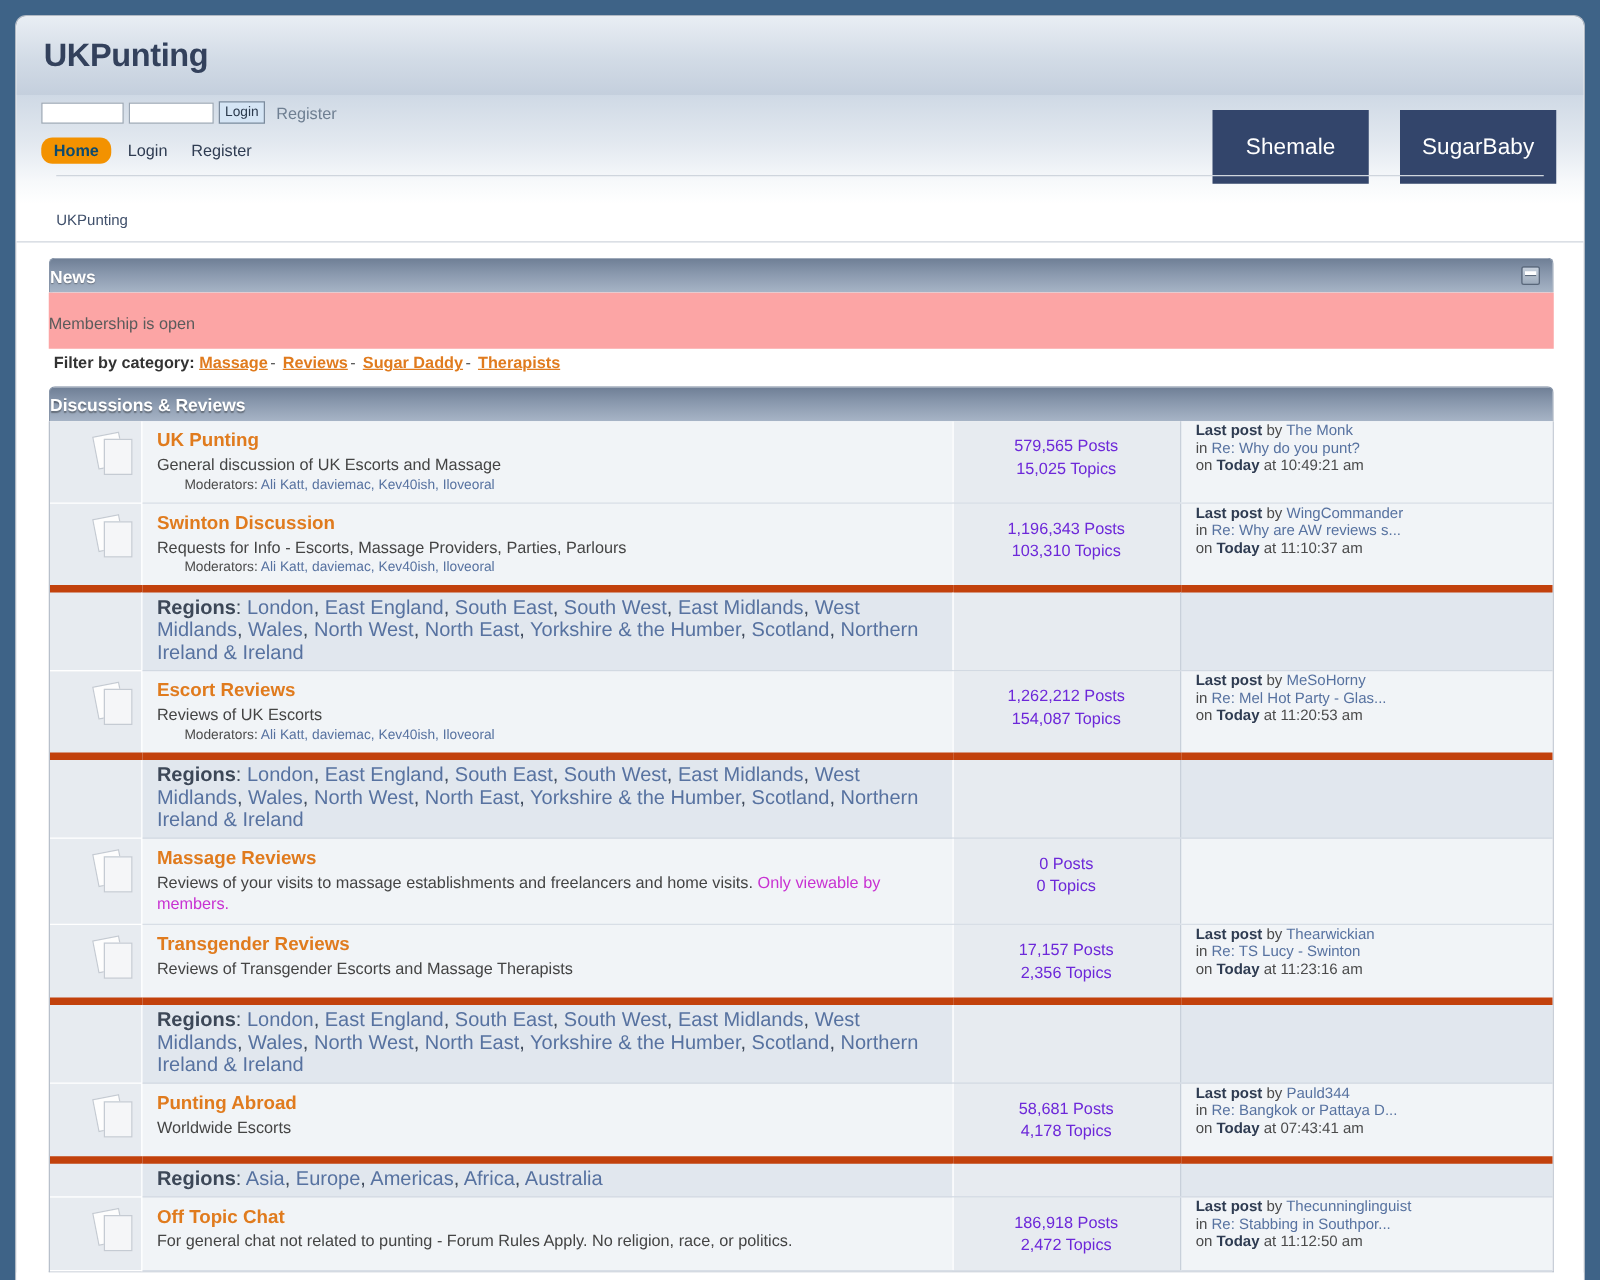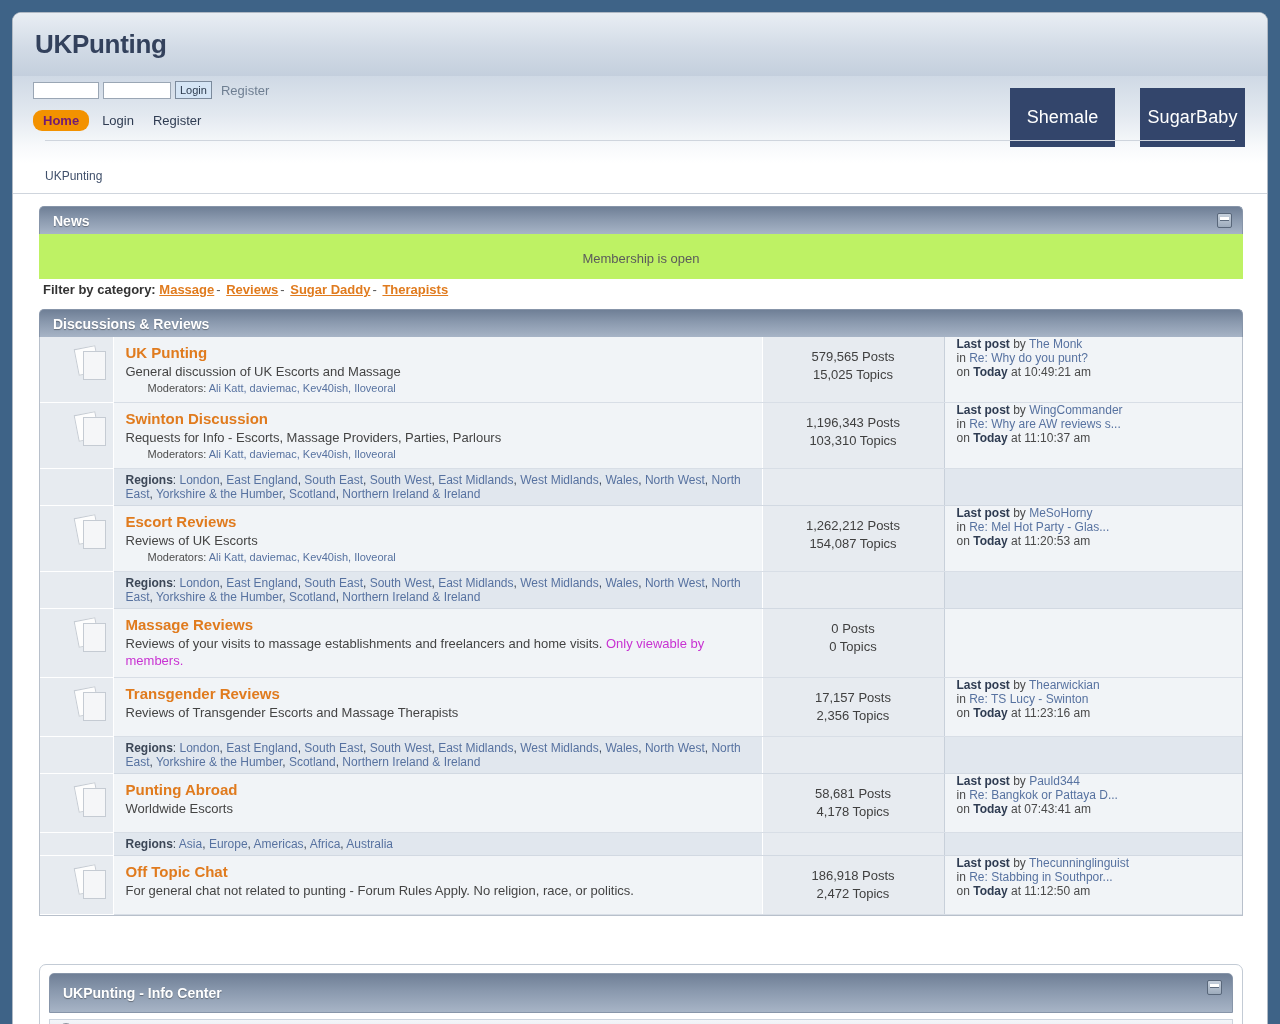--- a/index.html
+++ b/index.html
@@ -90,33 +90,33 @@
     gap: 7px;
   }
   .nav-item {
     font-size: 13px;
     color: #2f3c52;
     text-decoration: none;
     padding: 3px 6px;
   }
   .nav-item.active {
     background: #f39200;
-    color: #701a75;
+    color: #0c4a6e;
     font-weight: bold;
     border-radius: 9px;
     padding: 3px 10px;
   }
   .promo-wrap {
     position: absolute;
     right: 22px; top: 12px;
     display: flex;
     gap: 25px;
   }
   .promo-btn {
-    width: 105px; height: 59px;
+    width: 125px; height: 59px;
     background: #33456b;
     color: #ffffff;
     font-size: 18px;
     display: flex;
     align-items: center;
     justify-content: center;
     text-decoration: none;
     letter-spacing: 0.1px;
   }
   .hdr-rule {
@@ -144,21 +144,20 @@
     background: linear-gradient(to bottom, #6f7f96 0%, #8a99ae 45%, #a7b4c6 100%);
     border: 1px solid #8795a9;
     border-bottom: none;
     color: #fff;
     display: flex;
     align-items: center;
   }
   .cat-bar .cat-title {
     font-size: 14px;
     font-weight: bold;
-    padding-left: 13px;
     text-shadow: 0 1px 1px rgba(0,0,0,.35);
   }
   .collapse-btn {
     position: absolute;
     right: 10px; top: 6px;
     width: 15px; height: 15px;
     background: linear-gradient(to bottom, #c6d0dc 0%, #9dabbc 100%);
     border: 1px solid #59677a;
     border-radius: 2px;
   }
@@ -167,24 +166,23 @@
     margin: 3px 2px 0 2px;
     height: 4px;
     background: #fff;
     border-bottom: 1px solid #5d6b7e;
   }
 
   
   .news-body {
     margin: 0 24px 0 26px;
     padding: 17px 0 13px 0;
-    text-align: center;
     font-size: 13px;
     color: #5b5b5b;
-    background: #bef264;
+    background: #fca5a5;
   }
 
   
   .filter-row {
     margin: 3px 0 10px 30px;
     font-size: 13px;
     color: #333;
     font-weight: bold;
   }
   .filter-row .sep { color: #555; font-weight: normal; padding: 0 2px; }
@@ -217,21 +215,21 @@
     border-bottom: 1px solid #d8dee6;
     padding: 7px 10px 8px 12px;
   }
   .c-stats {
     width: 182px;
     background: #e7ebf0;
     border-left: 1px solid #fff;
     border-bottom: 1px solid #d8dee6;
     text-align: center;
     font-size: 13px;
-    color: #404040;
+    color: #6d28d9;
     padding: 11px 24px;
     line-height: 18px;
     white-space: nowrap;
   }
   .c-last {
     background: #f1f4f7;
     border-left: 1px solid #c8d0da;
     border-bottom: 1px solid #d8dee6;
     padding: 0 10px 8px 12px;
     font-size: 12px;
@@ -251,22 +249,22 @@
     margin-bottom: 2px;
   }
   .board-desc { font-size: 13px; color: #444; line-height: 17px; }
   .board-desc .members-note { color: #c832d2; }
   .mods { font-size: 11px; color: #4c4c4c; margin-top: 2px; padding-left: 22px; }
   .mods a { color: #5772a0; text-decoration: none; }
 
   tr.regions-row td {
     background: #e1e7ee;
     border-bottom: 1px solid #d2d9e2;
-    border-top: 1px solid #c2410c;
-    font-size: 12px;
+    border-top: 6px solid #c2410c;
+    font-size: 16px;
     color: #3f4a5a;
     padding: 4px 8px 4px 12px;
   }
   tr.regions-row b { color: #3c4757; }
   tr.regions-row a { color: #5772a0; text-decoration: none; }
   tr.regions-row td.icon-spacer {
     background: #e7ebf0;
     border-right: 1px solid #fff;
     border-bottom: 1px solid #ffffff;
   }

